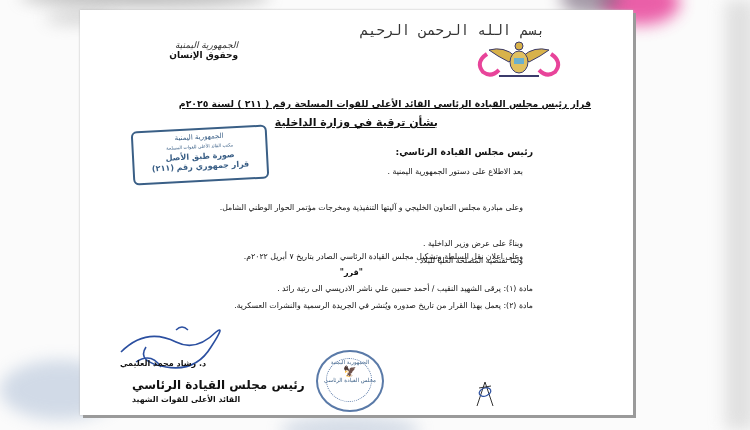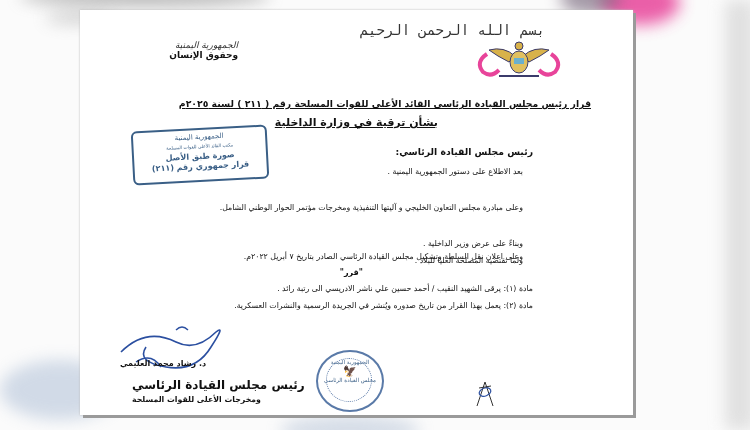--- a/index.html
+++ b/index.html
@@ -133,21 +133,21 @@
   <div class="txt art2">مادة (٢): يعمل بهذا القرار من تاريخ صدوره ويُنشر في الجريدة الرسمية والنشرات العسكرية.</div>
 
 
   <svg class="signature" viewBox="0 0 130 55">
     <path d="M5 30 Q30 5 60 20 Q80 30 100 10 Q110 2 95 25 Q80 50 50 45 Q20 40 30 25" fill="none" stroke="#2b4fa0" stroke-width="1.6"></path>
     <path d="M20 40 Q35 30 45 45" fill="none" stroke="#2b4fa0" stroke-width="1.4"></path>
     <path d="M60 8 Q66 2 72 8" fill="none" stroke="#2b4fa0" stroke-width="1.4"></path>
   </svg>
   <div class="txt signer-name">د. رشاد محمد العليمي</div>
   <div class="txt sig-title1">رئيس مجلس القيادة الرئاسي</div>
-  <div class="txt sig-title2">ومخرجات الأعلى للقوات المسلحة</div>
+  <div class="txt sig-title2">القائد الأعلى للقوات الشهيد</div>
 
   <div class="seal">
     <div class="inner"></div>
     <div style="margin-top:6px;">الجمهورية اليمنية</div>
     <div class="mini">🦅</div>
     <div>مجلس القيادة الرئاسي</div>
   </div>
 
   <svg class="initials" viewBox="0 0 24 30">
     <path d="M4 28 L12 4 L20 28" fill="none" stroke="#333" stroke-width="1"></path>

